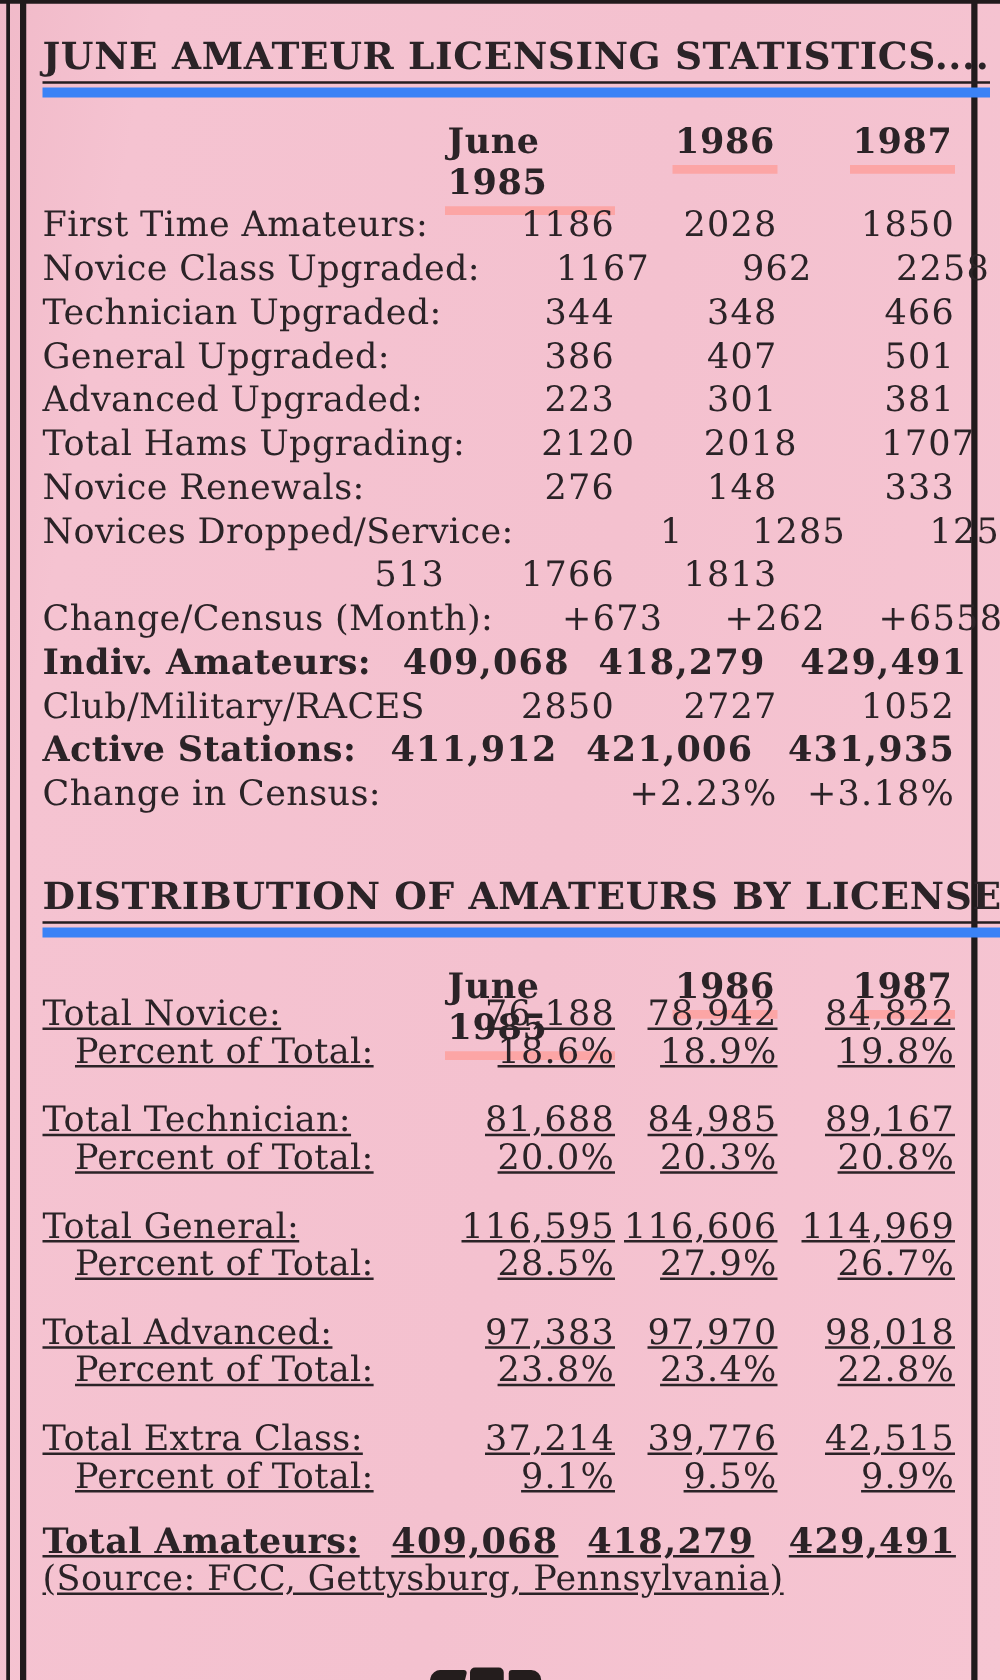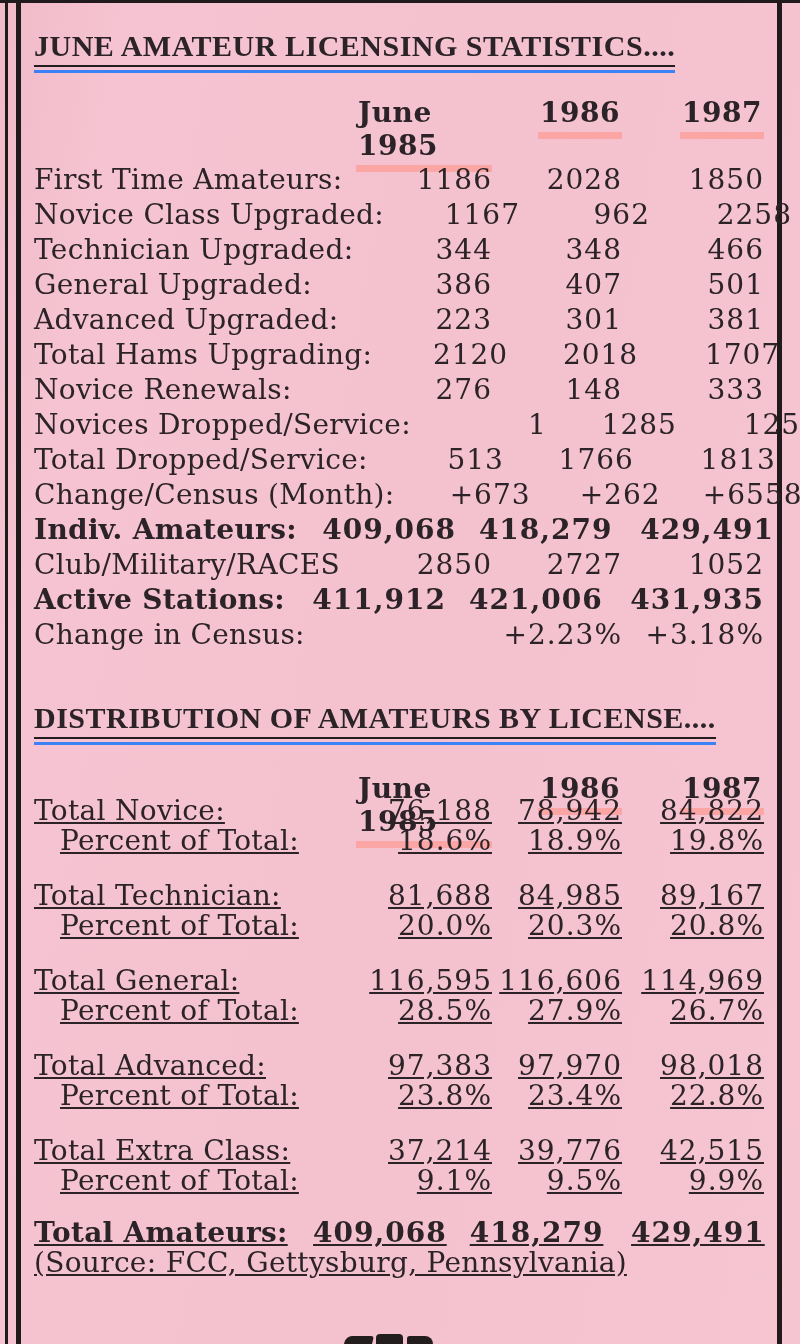--- a/index.html
+++ b/index.html
@@ -22,23 +22,22 @@
 
   .content { position: absolute; left: 34px; width: 730px; }
 
   
   .sec-title {
     font-size: 30px; font-weight: bold; letter-spacing: 0.5px;
     white-space: nowrap;
   }
   .sec-title .t {
     display: inline-block;
-    border-bottom: 3px solid #3b82f6;
+    border-bottom: 8px solid #3b82f6;
     padding-bottom: 3px;
-    font-family: Liberation Serif, serif;
   }
   .sec-title .t::after {
     content: ""; display: block; height: 2px; background: #241d20; margin-top: 2px;
   }
 
   
   .grid-row {
     display: grid;
     grid-template-columns: 1fr 136px 130px 142px;
     align-items: baseline;
@@ -135,21 +134,20 @@
     <span class="val">148</span>
     <span class="val">333</span>
   </div>
   <div class="grid-row row">
     <span class="lbl">Novices Dropped/Service:</span>
     <span class="val">1</span>
     <span class="val">1285</span>
     <span class="val">1259</span>
   </div>
   <div class="grid-row row">
-    <span class="lbl">Total Dropped/Service:</span>
     <span class="val">513</span>
     <span class="val">1766</span>
     <span class="val">1813</span>
   </div>
   <div class="grid-row row">
     <span class="lbl">Change/Census (Month):</span>
     <span class="val">+673</span>
     <span class="val">+262</span>
     <span class="val">+6558</span>
   </div>

